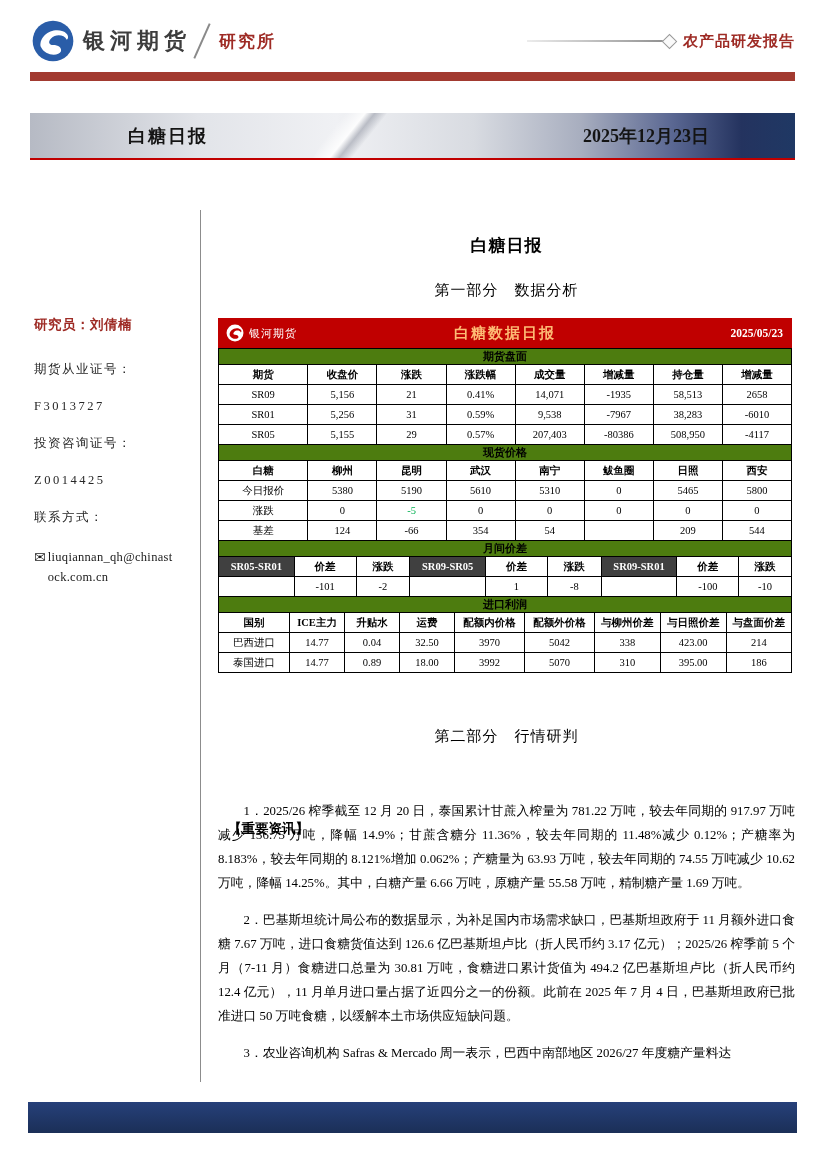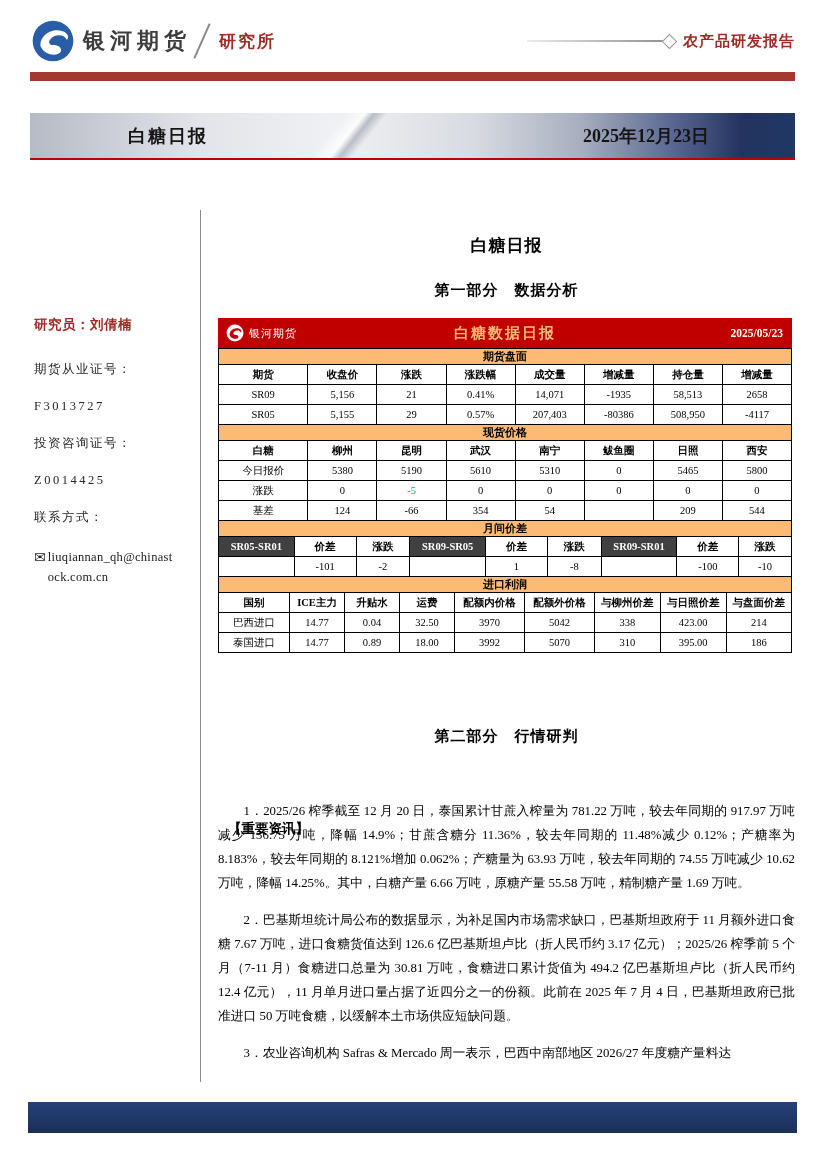--- a/index.html
+++ b/index.html
@@ -43,37 +43,37 @@
   .sb-value { margin-bottom:21px; letter-spacing:2.5px; color:#262626; }
   .sb-email { display:flex; align-items:flex-start; line-height:20px; }
   .mail-icon { font-family:"DejaVu Sans",sans-serif; font-size:14px; margin-right:2px; }
   .email-text { width:131px; word-break:break-all; letter-spacing:.3px; color:#1a1a1a; text-decoration:none; }
 
   
   .main { position:absolute; left:218px; top:0; width:577px; height:100%; }
   .doc-title { position:absolute; left:0; width:100%; top:234px; margin:0; text-align:center;
                font-size:17px; font-weight:bold; letter-spacing:1px; }
   .part-heading { position:absolute; left:0; width:100%; margin:0; text-align:center;
-                  font-size:15px; font-weight:bold; letter-spacing:1px; }
+                  font-size:15px; font-weight:normal; letter-spacing:1px; }
   .p1 { top:281px; } .p2 { top:727px; }
 
   
   .data-table { position:absolute; left:0; top:318px; width:574px; }
   .dt-titlebar { height:30px; background:#c00000; position:relative; display:flex; align-items:center; }
   .dt-logo { margin-left:8px; display:flex; position:relative; z-index:1; }
   .dt-brand { color:#fff; font-size:11px; margin-left:5px; letter-spacing:1px; position:relative; z-index:1; }
   .dt-title { position:absolute; left:0; width:100%; text-align:center; color:#fdba74;
               font-size:15px; font-weight:bold; letter-spacing:2px; }
   .dt-date { margin-left:auto; color:#fff; font-size:11.5px; font-weight:bold; padding-right:9px;
              position:relative; z-index:1; }
   .sections table { width:100%; border-collapse:collapse; table-layout:fixed; }
   .sections table + table { margin-top:-1px; }
   .sections td { border:1px solid #000; background:#fff; text-align:center; vertical-align:middle;
                  font-size:10.5px; height:19px; padding:0 1px; line-height:1.25; overflow:hidden; }
-  .sections td.band { background:#fdba74; font-weight:bold; font-size:11px; height:15px; }
+  .sections td.band { background:#4d7c0f; font-weight:bold; font-size:11px; height:15px; }
   .sections td.hd { font-weight:bold; }
   .sections td.dark { background:#404040; color:#fff; }
   .sections td.green { color:#00b050; }
 
   
   .news-heading { position:absolute; left:10px; top:820px; font-size:13.5px; font-weight:bold; }
   .body-text { position:absolute; left:0; top:799px; width:577px; font-size:12.8px;
                line-height:24px; text-align:justify; }
   .body-text p { margin:0 0 13px 0; text-indent:2em; }
 
@@ -172,20 +172,30 @@
                 <td>SR09</td>
                 <td>5,156</td>
                 <td>21</td>
                 <td>0.41%</td>
                 <td>14,071</td>
                 <td>-1935</td>
                 <td>58,513</td>
                 <td>2658</td>
               </tr>
               <tr>
+                <td>SR01</td>
+                <td>5,256</td>
+                <td>31</td>
+                <td>0.59%</td>
+                <td>9,538</td>
+                <td>-7967</td>
+                <td>38,283</td>
+                <td>-6010</td>
+              </tr>
+              <tr>
                 <td>SR05</td>
                 <td>5,155</td>
                 <td>29</td>
                 <td>0.57%</td>
                 <td>207,403</td>
                 <td>-80386</td>
                 <td>508,950</td>
                 <td>-4117</td>
               </tr>
             </tbody>

